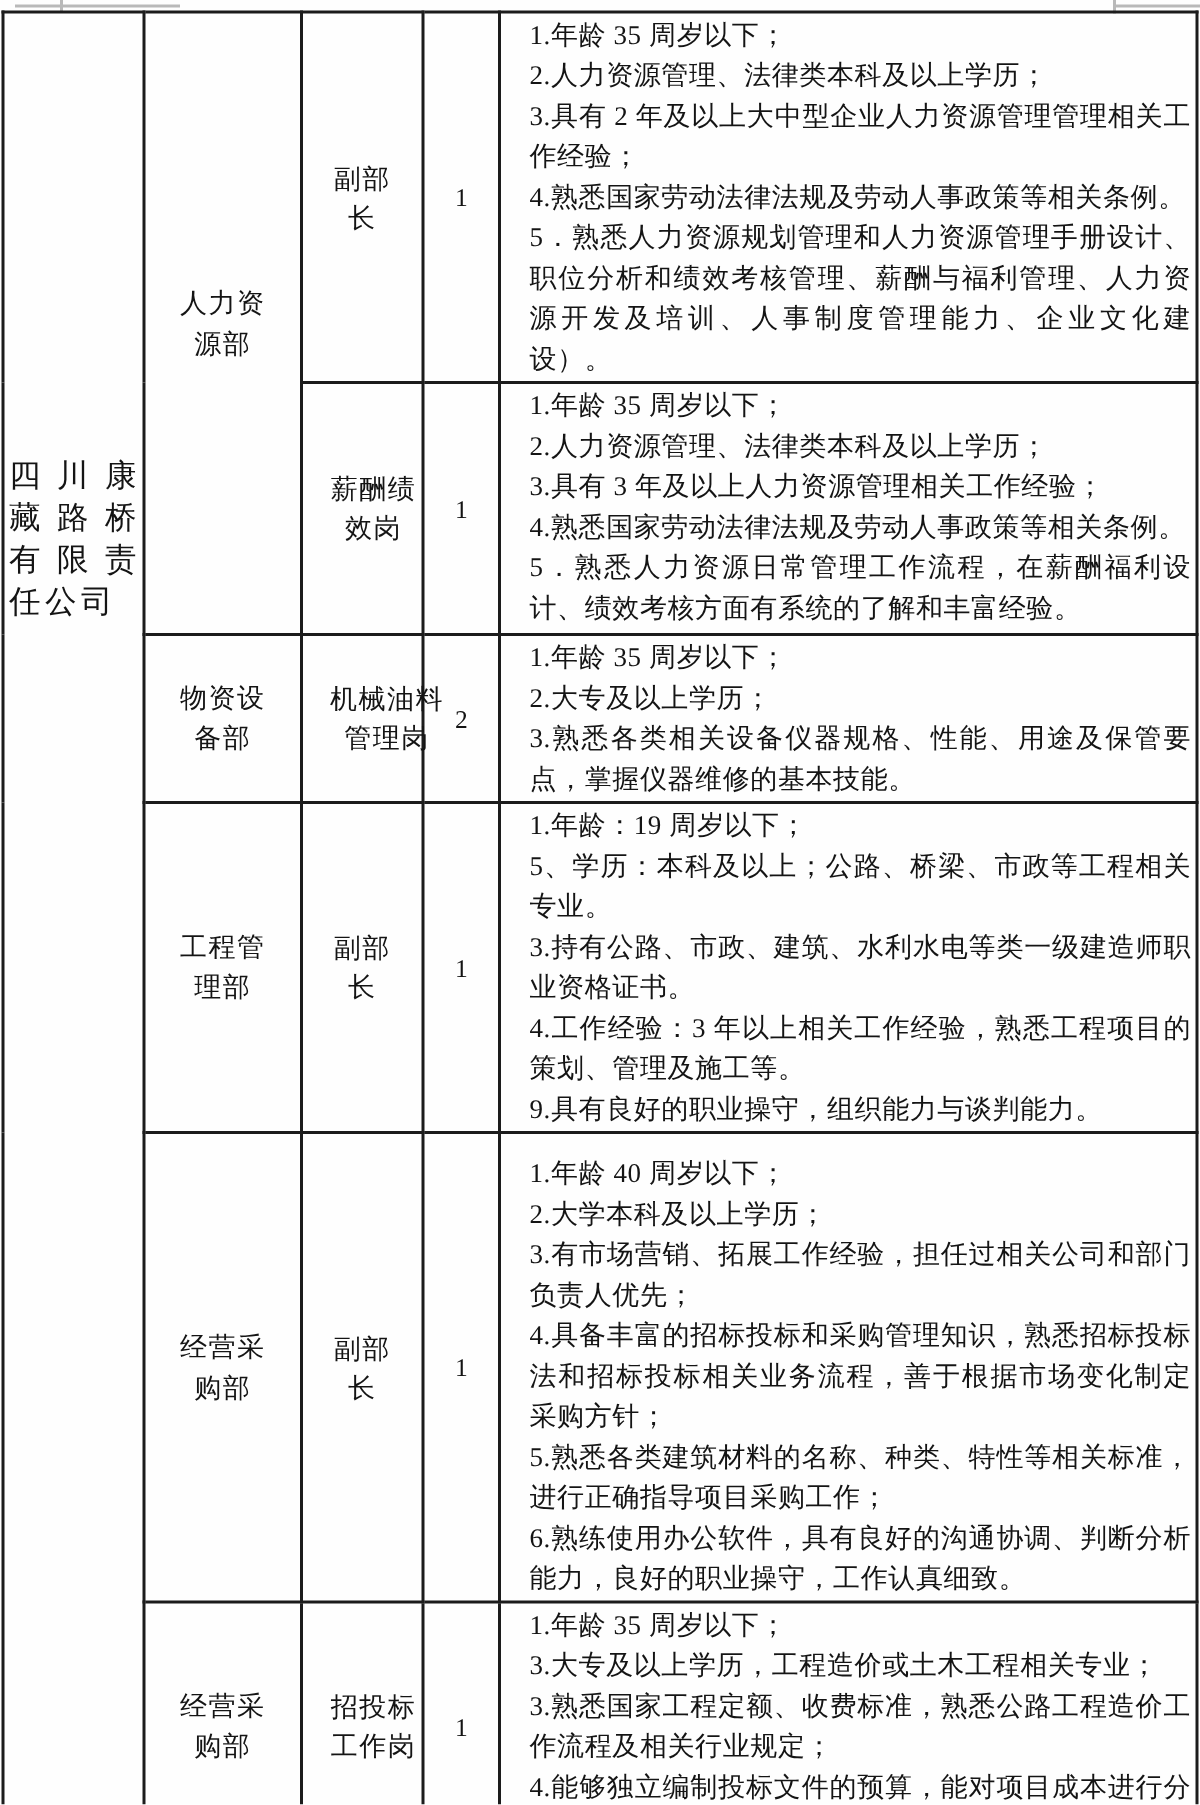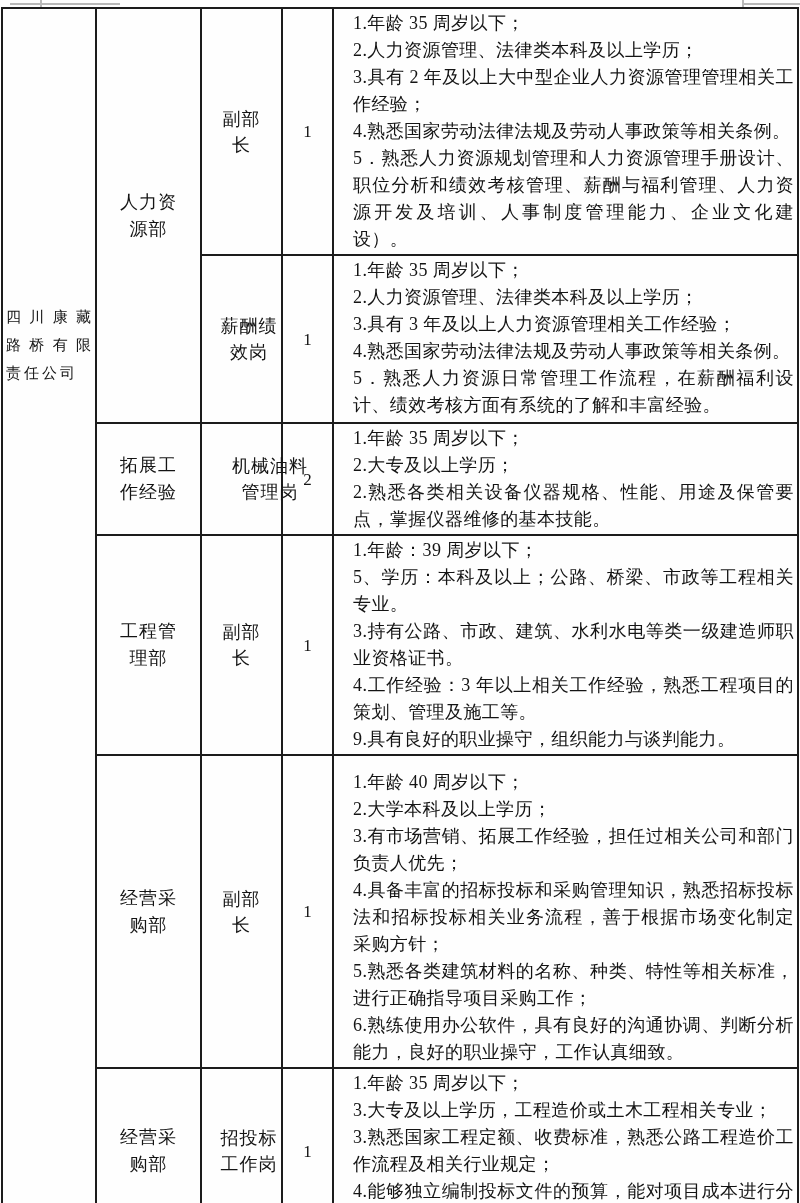--- a/index.html
+++ b/index.html
@@ -51,32 +51,32 @@
   tr.r5 { height: 309px; }
   tr.r6 { height: 161px; }
 
   td.company-cell {
     vertical-align: top;
     padding: 294px 2px 2px 3px;
   }
   .company-text {
     display: inline-block;
     width: 88px;
-    font-size: 15px;
+    font-size: 21px;
     letter-spacing: 3px;
     line-height: 28px;
     text-align: justify;
   }
   td.dept-cell, td.pos-cell, td.cnt-cell {
     text-align: center;
   }
   td.dept-cell { letter-spacing: 1px; margin-left: 32px; }
   td.pos-cell  { letter-spacing: 1px; line-height: 26px; }
   .pos-wrap-narrow { display: inline-block; width: 62px; }
-  .pos-wrap-mid    { display: inline-block; width: 80px; margin-left: 12px; }
+  .pos-wrap-mid    { display: inline-block; width: 80px; }
   td.cnt-cell { font-size: 17px; }
 
   td.req-cell {
     vertical-align: top;
     padding: 1px 3px 1px 19px;
   }
   td.req-cell.pad-extra { padding-top: 13px; }
   .req-line {
     margin: 0;
     text-align: justify;
@@ -140,50 +140,50 @@
               <p class="req-line">2.人力资源管理、法律类本科及以上学历；</p>
               <p class="req-line">3.具有 3 年及以上人力资源管理相关工作经验；</p>
               <p class="req-line">4.熟悉国家劳动法律法规及劳动人事政策等相关条例。</p>
               <p class="req-line">5．熟悉人力资源日常管理工作流程，在薪酬福利设计、绩效考核方面有系统的了解和丰富经验。</p>
             </div>
         </td>
       </tr>
 
       <tr class="r3">
         <td class="dept-cell">
-          <span>拓展工作经验</span>
+          <span>物资设备部</span>
         </td>
         <td class="pos-cell">
           <span class="pos-wrap-mid">机械油料管理岗</span>
         </td>
         <td class="cnt-cell">
           <span>2</span>
         </td>
         <td class="req-cell">
           <div>
               <p class="req-line">1.年龄 35 周岁以下；</p>
               <p class="req-line">2.大专及以上学历；</p>
-              <p class="req-line">2.熟悉各类相关设备仪器规格、性能、用途及保管要点，掌握仪器维修的基本技能。</p>
+              <p class="req-line">3.熟悉各类相关设备仪器规格、性能、用途及保管要点，掌握仪器维修的基本技能。</p>
             </div>
         </td>
       </tr>
 
       <tr class="r4">
         <td class="dept-cell">
           <span>工程管理部</span>
         </td>
         <td class="pos-cell">
           <span>副部长</span>
         </td>
         <td class="cnt-cell">
           <span>1</span>
         </td>
         <td class="req-cell">
           <div>
-              <p class="req-line">1.年龄：39 周岁以下；</p>
+              <p class="req-line">1.年龄：19 周岁以下；</p>
               <p class="req-line">5、学历：本科及以上；公路、桥梁、市政等工程相关专业。</p>
               <p class="req-line">3.持有公路、市政、建筑、水利水电等类一级建造师职业资格证书。</p>
               <p class="req-line">4.工作经验：3 年以上相关工作经验，熟悉工程项目的策划、管理及施工等。</p>
               <p class="req-line">9.具有良好的职业操守，组织能力与谈判能力。</p>
             </div>
         </td>
       </tr>
 
       <tr class="r5">
         <td class="dept-cell">

